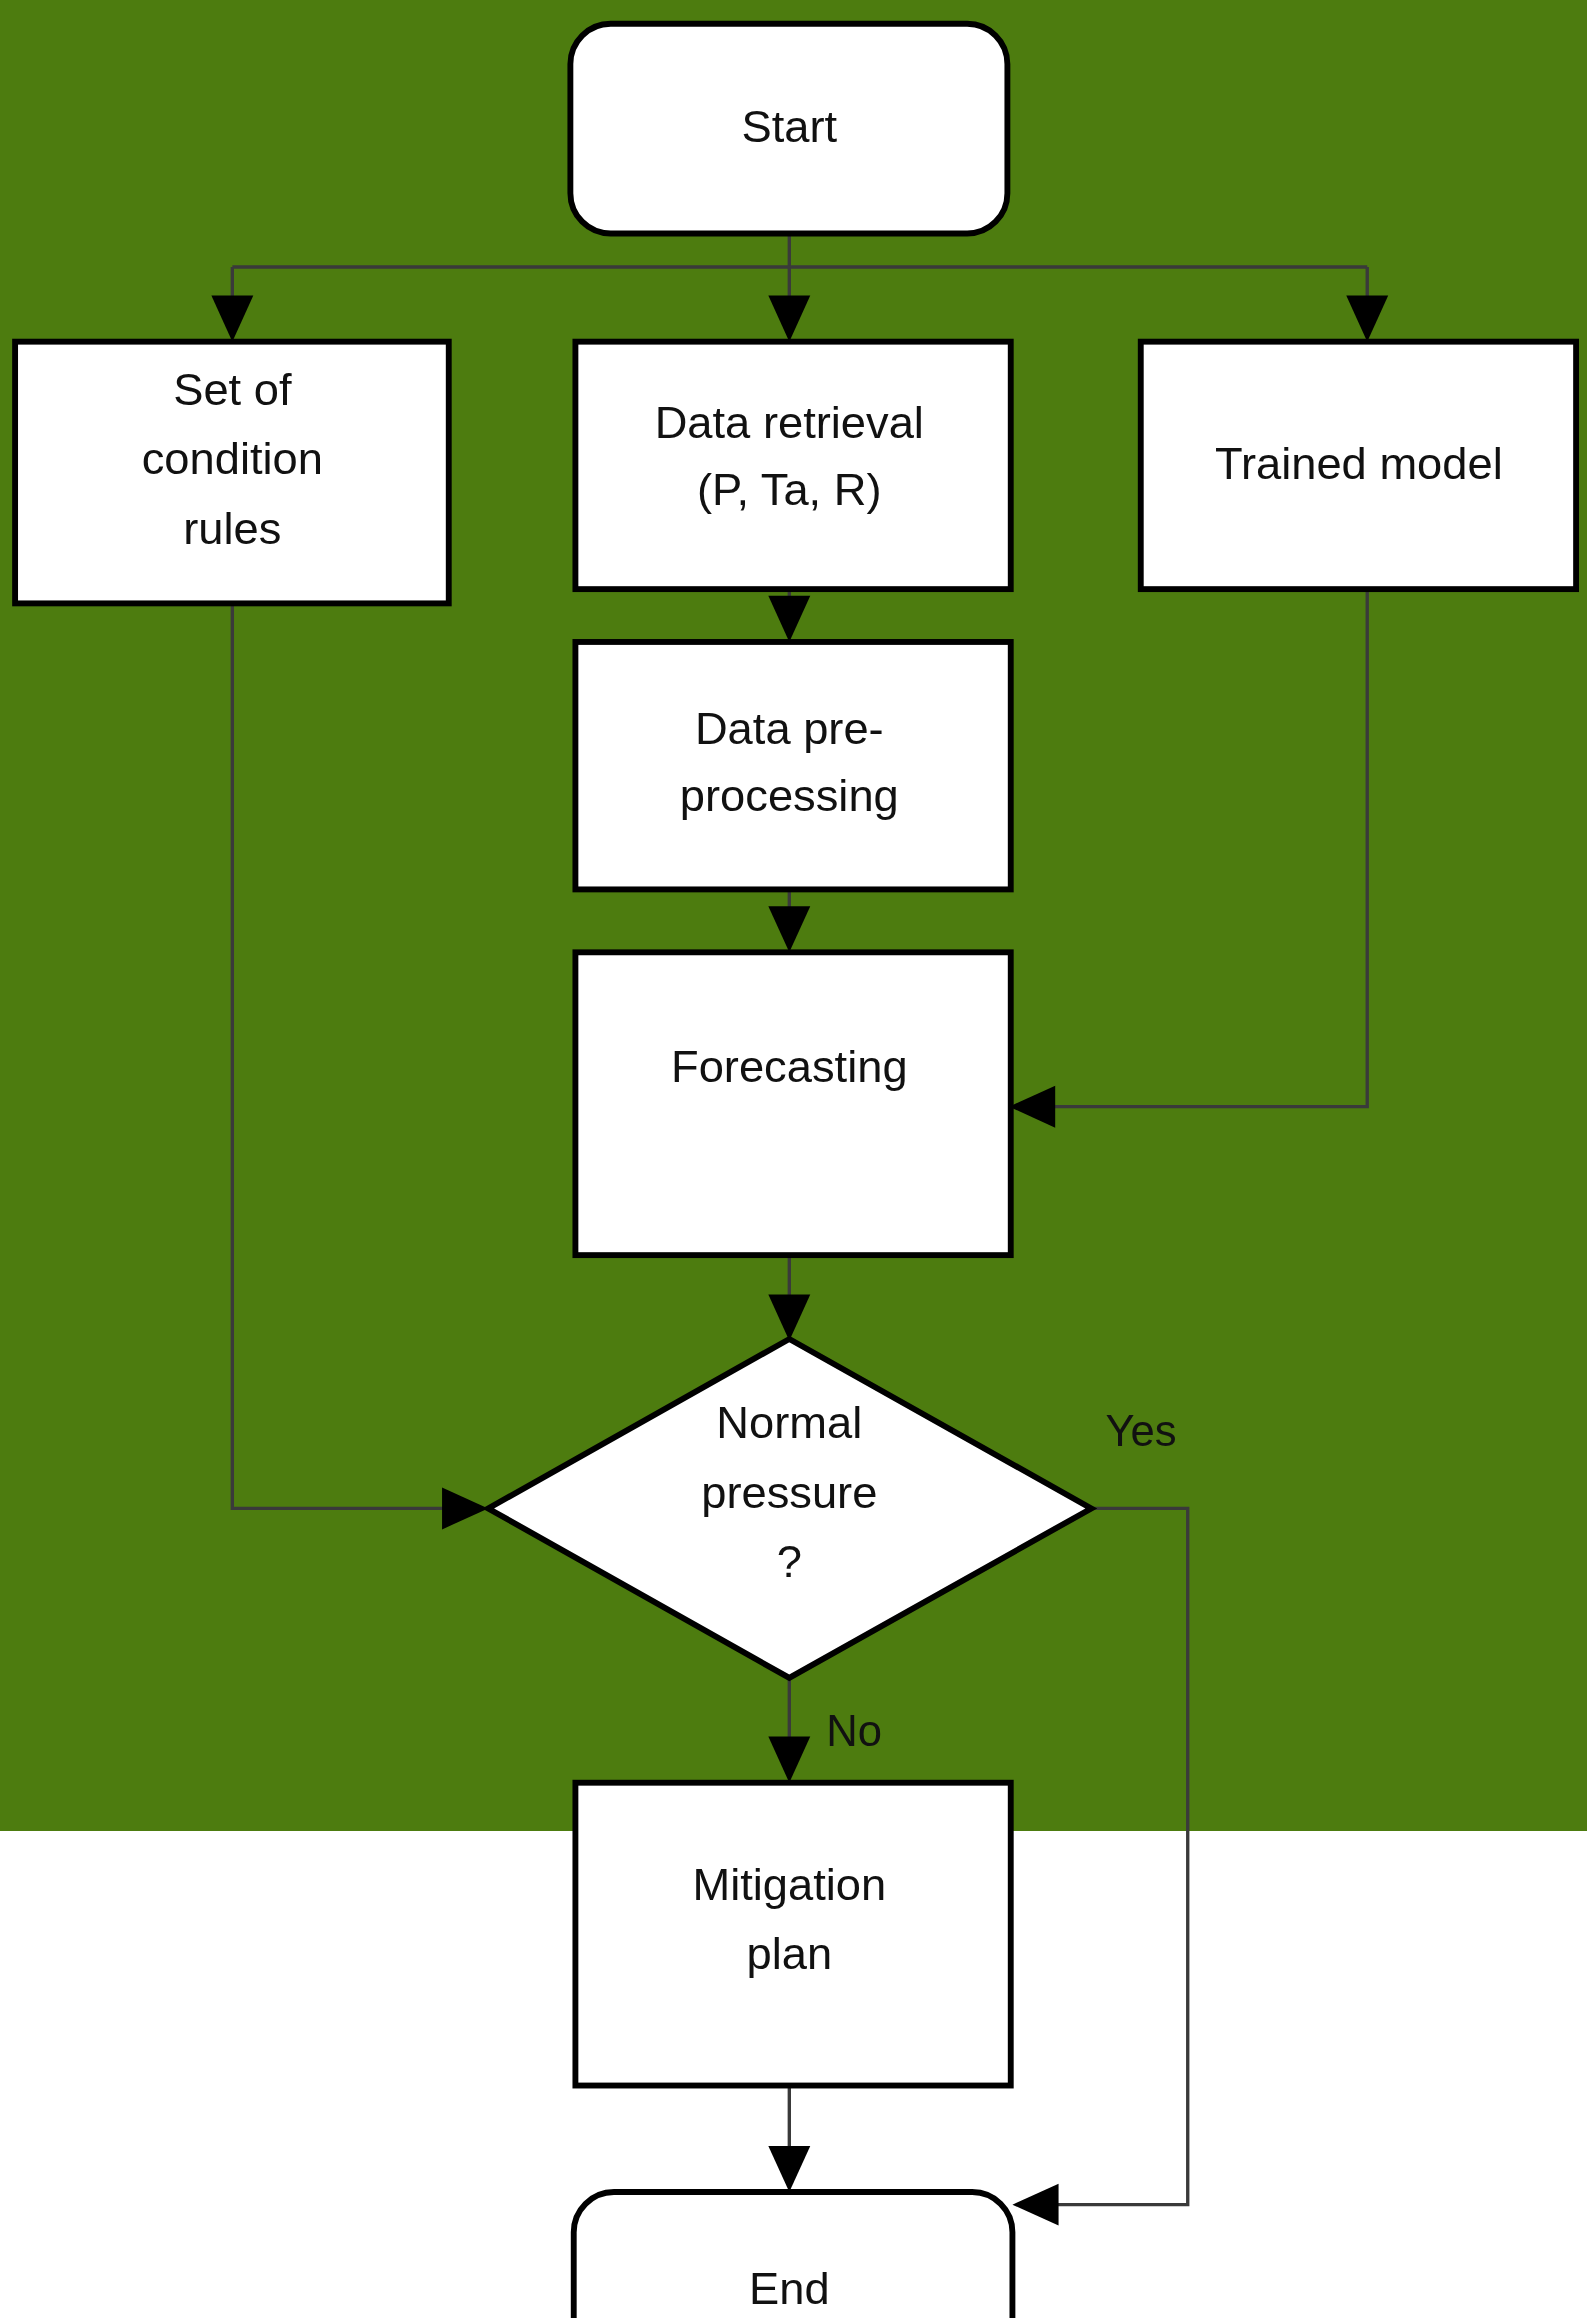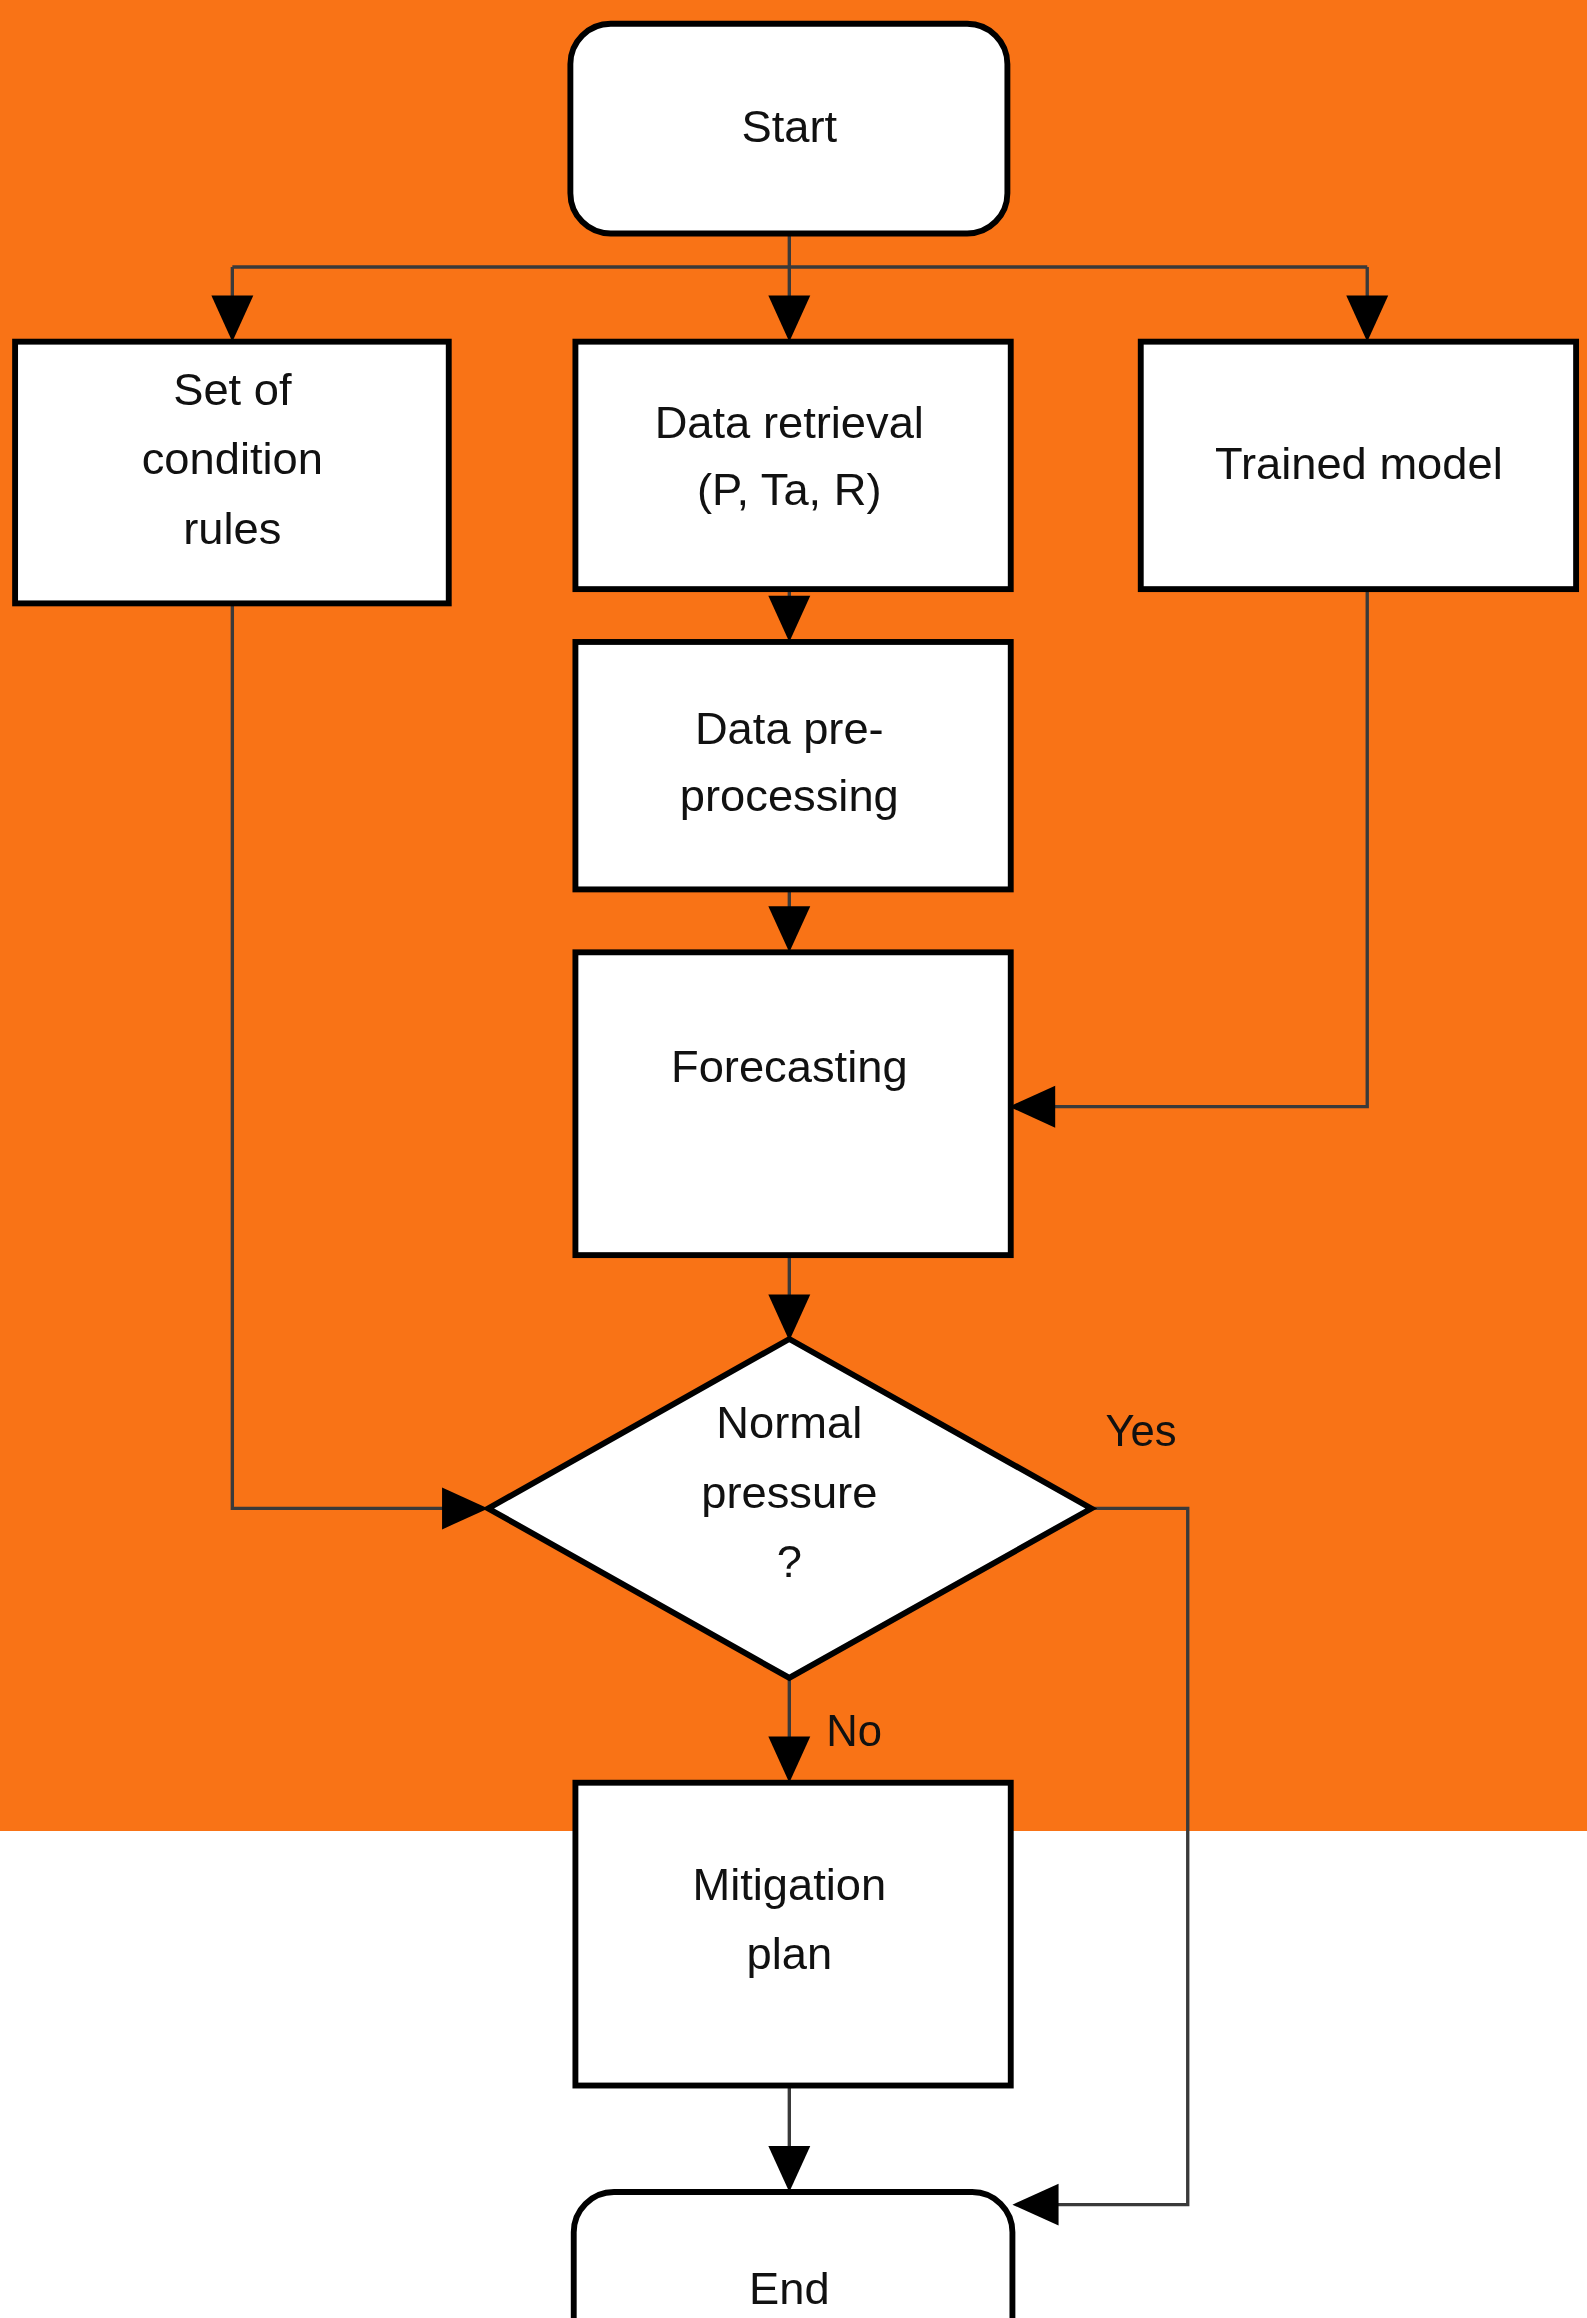--- a/index.html
+++ b/index.html
@@ -10,21 +10,21 @@
   body {
     width: 1587px;
     height: 2319px;
     font-family: "Liberation Sans", sans-serif;
     overflow: hidden;
   }
   #flow-root {
     position: relative;
     width: 1587px;
     height: 1831px;
-    background: #f97316;
+    background: #4d7c0f;
   }
   svg#flowchart {
     display: block;
     width: 1587px;
     height: 2319px;
   }
   .node-shape {
     fill: #ffffff;
     stroke: #000000;
     stroke-width: 7;

